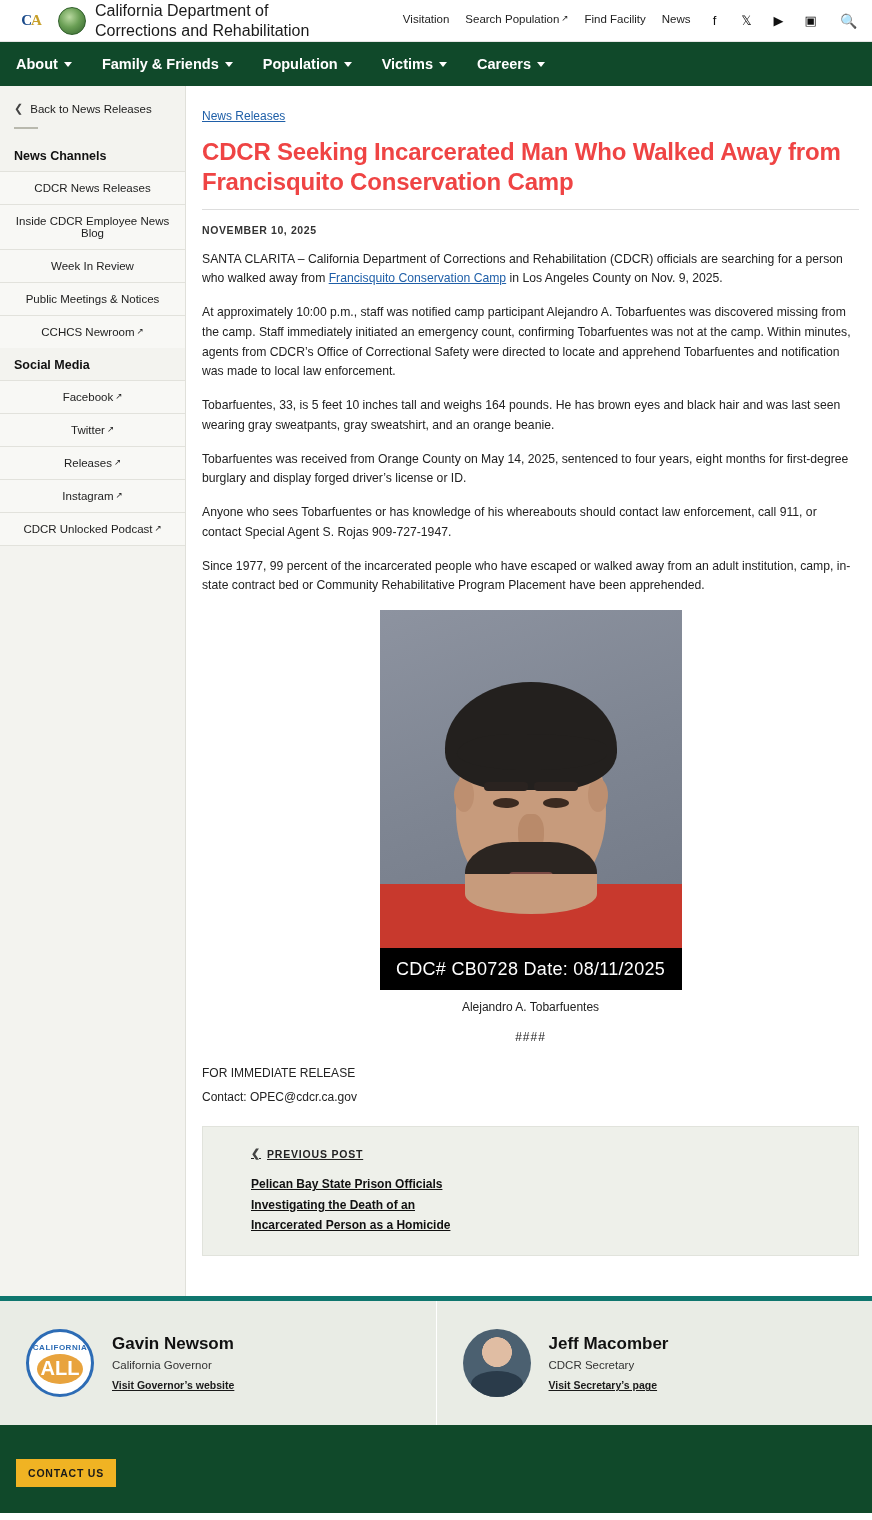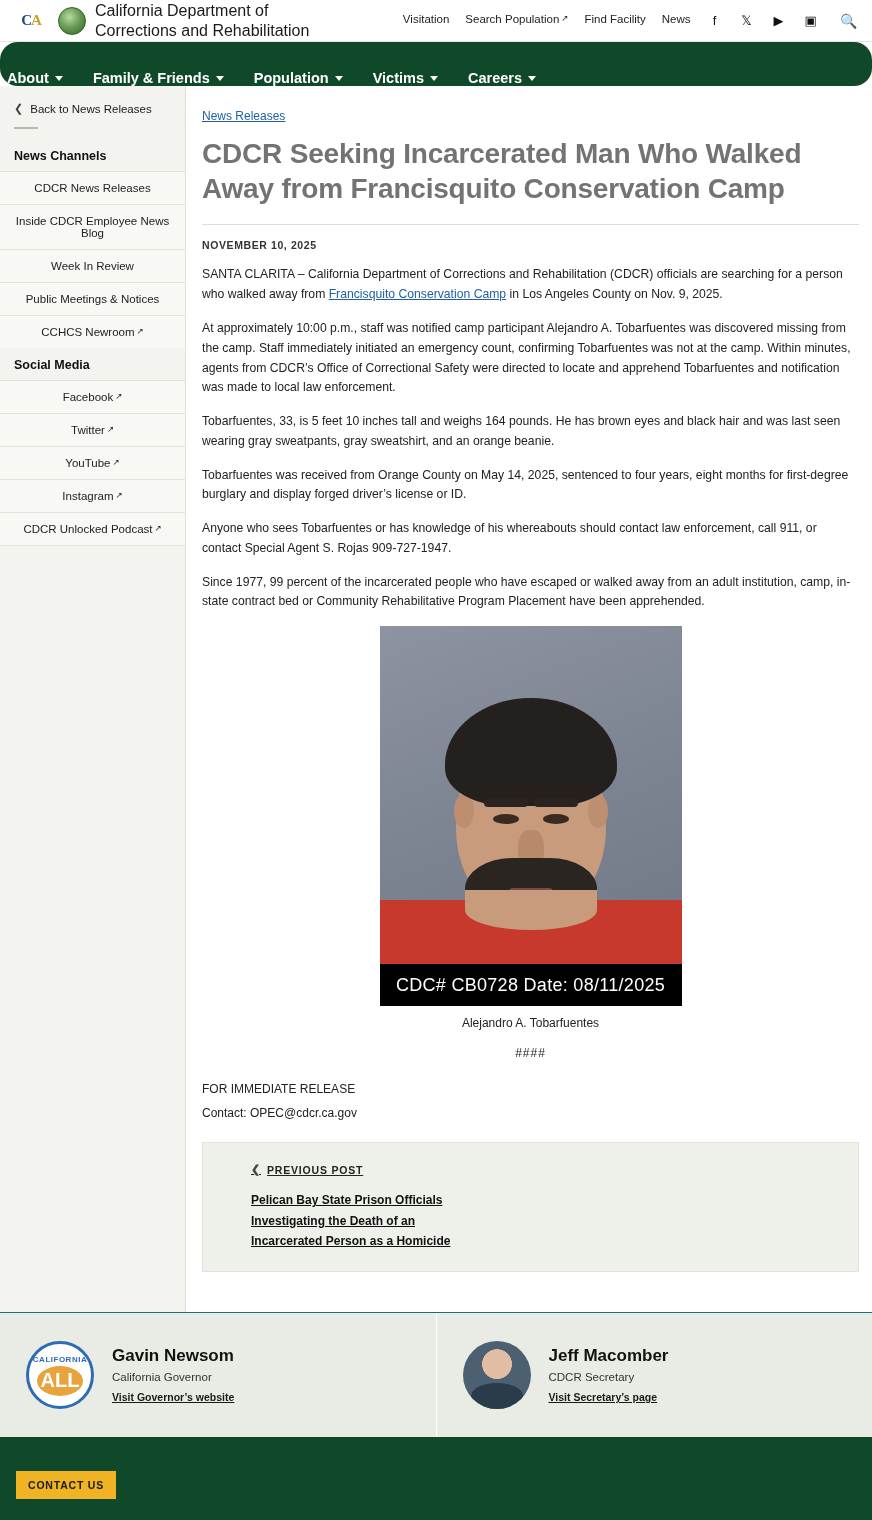--- a/index.html
+++ b/index.html
@@ -58,24 +58,23 @@
     display: inline-flex; align-items: center; justify-content: center;
     font-size: 13px; color: #111;
   }
   .searchbtn { font-size: 14px; color: #111; margin-left: 6px; }
 
   
   .nav {
     background: #10492a;
     height: 44px;
     display: flex;
-    align-items: flex-end;
-    padding: 0 7px;
+    align-items: center;
+    padding: 0 16px;
     gap: 30px;
-    border-radius: 18px;
   }
   .nav-item {
     color: #fff;
     font-size: 14.5px;
     font-weight: bold;
     display: flex;
     align-items: center;
     gap: 6px;
     cursor: pointer;
   }
@@ -128,24 +127,24 @@
     background: #fff;
   }
   .crumb {
     font-size: 12px;
     color: #1f5fa8;
     text-decoration: underline;
     display: inline-block;
     margin-bottom: 14px;
   }
   h1.title {
-    font-size: 28px;
+    font-size: 24px;
     line-height: 1.24;
-    margin: 0 0 18px 0;
-    color: #737373;
+    margin: 0 0 12px 0;
+    color: #ef4444;
     font-weight: bold;
     letter-spacing: -0.2px;
   }
   .divider { border-top: 1px solid #ddd; margin: 0 0 14px 0; }
   .dateline {
     font-size: 10.5px;
     letter-spacing: 0.6px;
     font-weight: bold;
     color: #333;
     margin-bottom: 14px;
@@ -246,21 +245,21 @@
   .prev-title {
     font-size: 12px; font-weight: bold; color: #111; line-height: 1.7;
     text-decoration: underline; max-width: 200px;
   }
 
   
   .officials {
     display: flex;
     gap: 1px;
     background: #fff;
-    border-top: 1px solid #0f766e;
+    border-top: 5px solid #0f766e;
   }
   .official {
     flex: 1;
     background: #e9ece5;
     display: flex;
     align-items: center;
     gap: 18px;
     padding: 28px 26px;
   }
   .ca-all {
@@ -365,21 +364,21 @@
     <div class="side-head">News Channels</div>
     <div class="side-item"><span>CDCR News Releases</span></div>
     <div class="side-item"><span>Inside CDCR Employee News Blog</span></div>
     <div class="side-item"><span>Week In Review</span></div>
     <div class="side-item"><span>Public Meetings &amp; Notices</span></div>
     <div class="side-item"><span>CCHCS Newroom</span><span class="ext">↗</span></div>
 
     <div class="side-head">Social Media</div>
     <div class="side-item"><span>Facebook</span><span class="ext">↗</span></div>
     <div class="side-item"><span>Twitter</span><span class="ext">↗</span></div>
-    <div class="side-item"><span>YouTube</span><span class="ext">↗</span></div>
+    <div class="side-item"><span>Releases</span><span class="ext">↗</span></div>
     <div class="side-item"><span>Instagram</span><span class="ext">↗</span></div>
     <div class="side-item"><span>CDCR Unlocked Podcast</span><span class="ext">↗</span></div>
   </div>
 
   <div class="main">
     <a href="#" class="crumb">News Releases</a>
     <h1 class="title">CDCR Seeking Incarcerated Man Who Walked Away from Francisquito Conservation Camp</h1>
     <div class="divider"></div>
     <div class="dateline">NOVEMBER 10, 2025</div>
 

